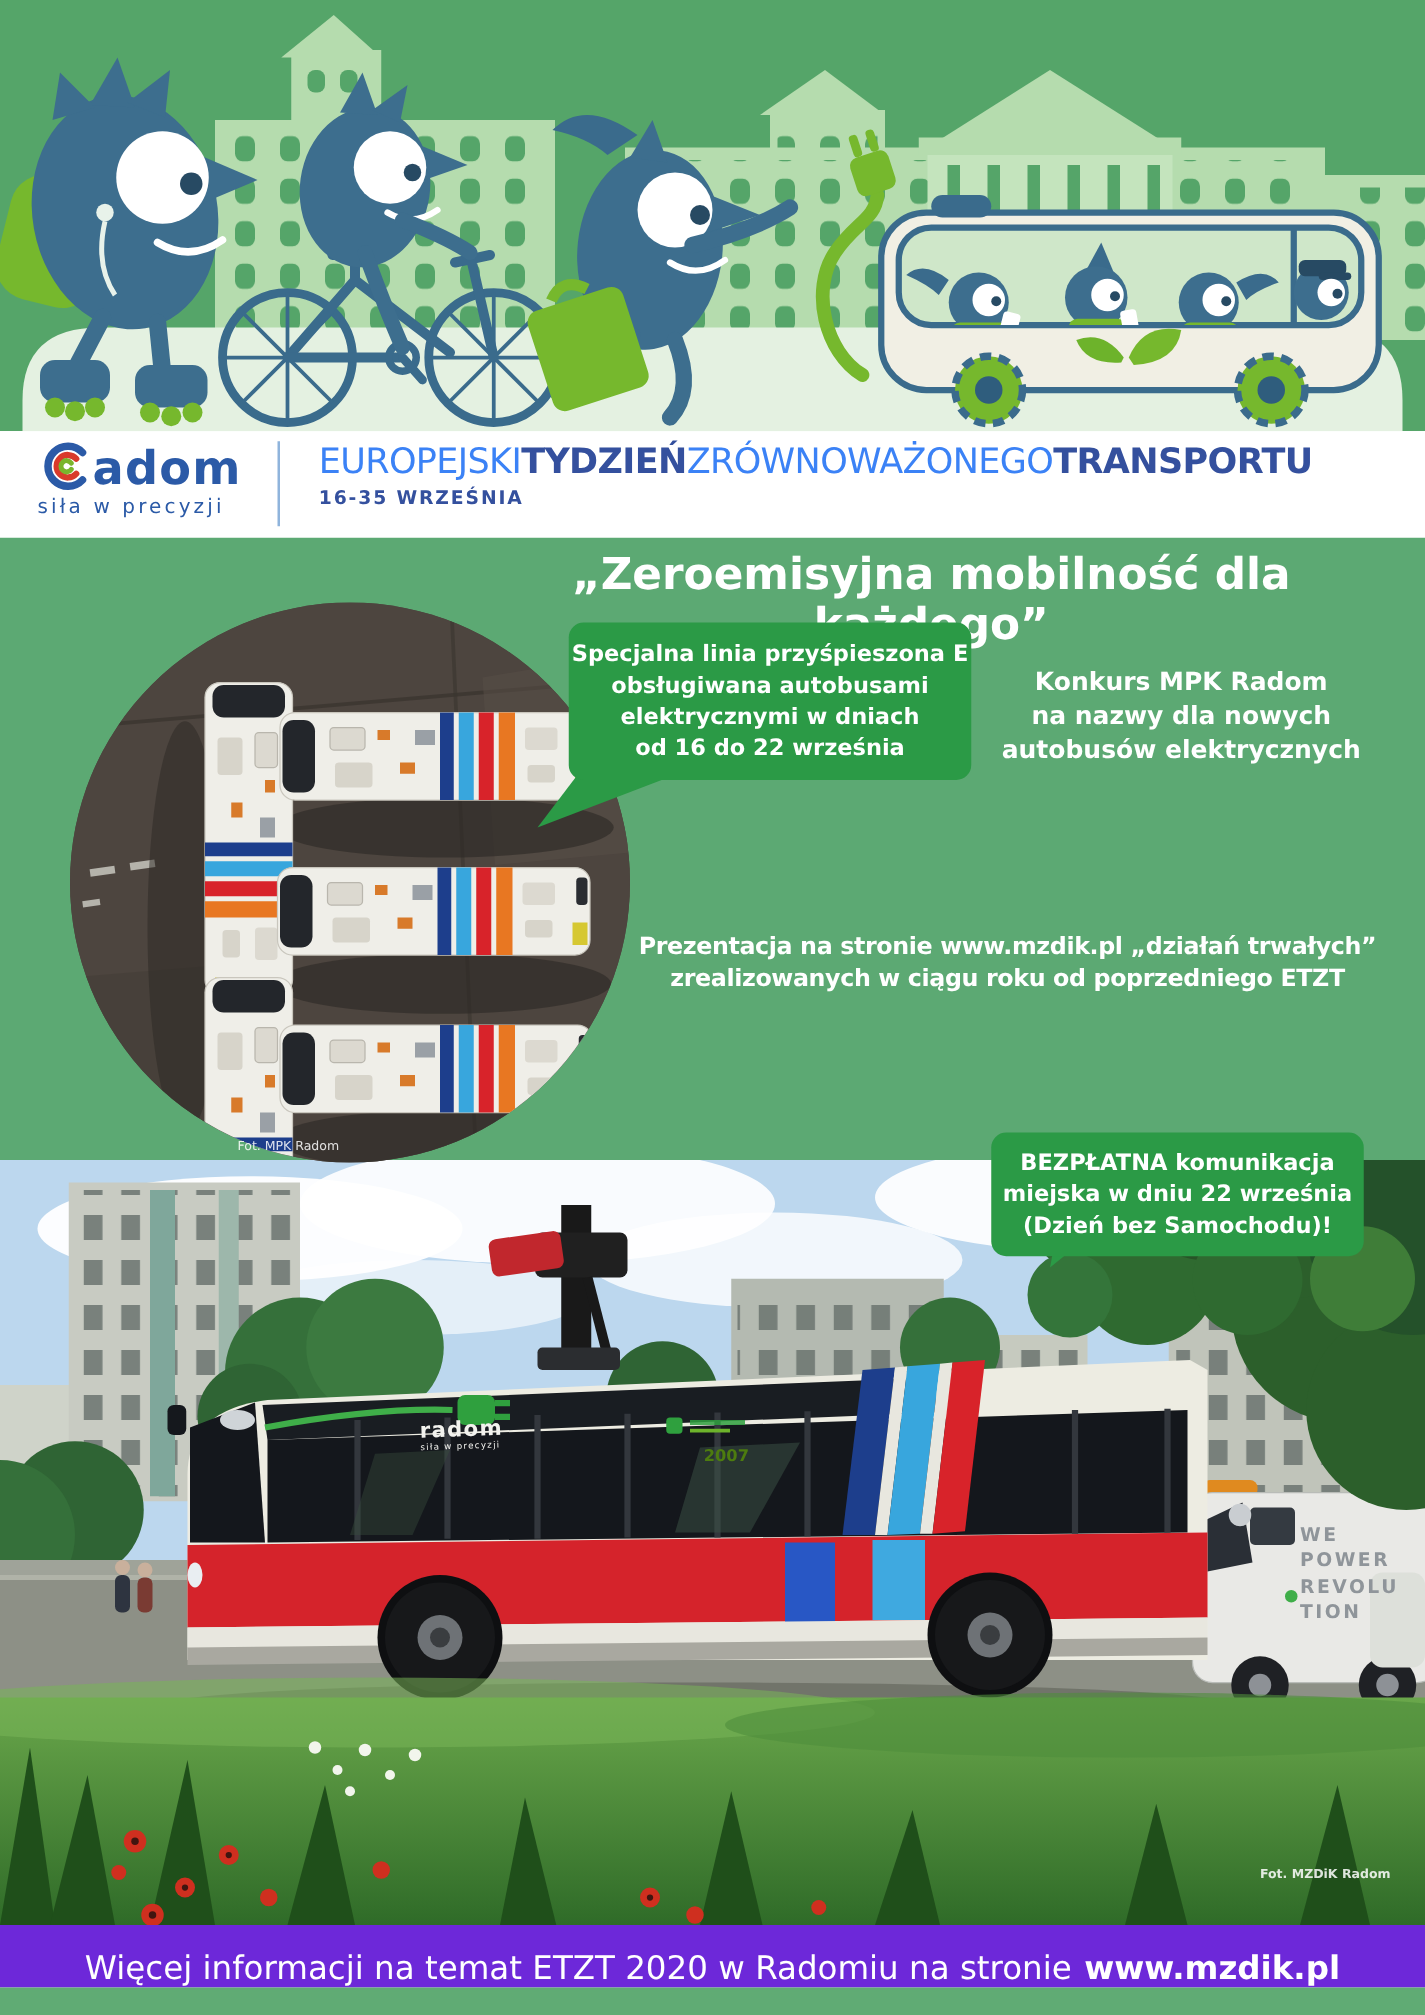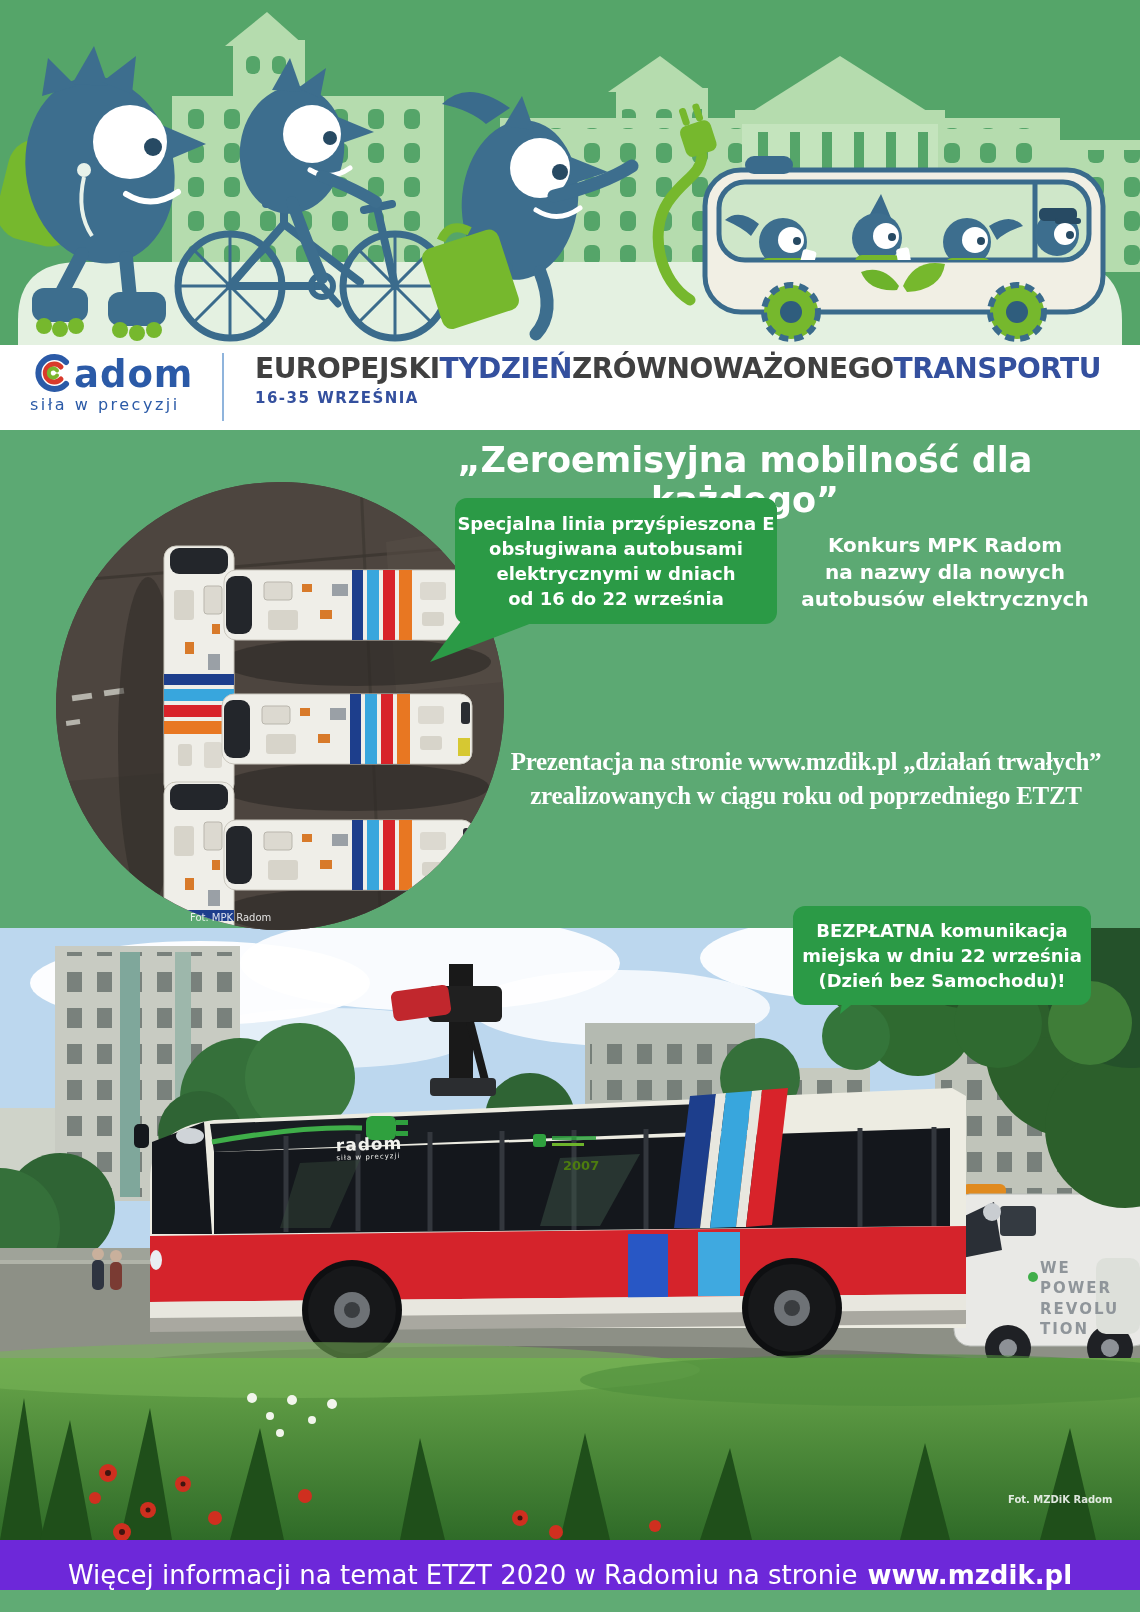--- a/index.html
+++ b/index.html
@@ -8,52 +8,52 @@
   .abs{position:absolute;}
   
   .header-band{left:0;top:345px;width:1140px;height:85px;background:#ffffff;z-index:2;}
   .logo-wrap{position:absolute;left:30px;top:8px;width:190px;}
   .logo-row{display:flex;align-items:flex-end;gap:2px;}
   .logo-letters{font-size:37px;font-weight:bold;color:#2b5aa7;letter-spacing:1px;line-height:1;}
   .logo-tagline{font-size:16px;color:#2b5aa7;letter-spacing:2.5px;margin-top:2px;}
   .v-divider{position:absolute;left:222px;top:8px;width:2px;height:68px;background:#8fb4dc;}
   .titles{position:absolute;left:255px;top:10px;width:850px;}
   .etzt-title{white-space:nowrap;letter-spacing:-0.5px;line-height:1;}
-  .t-reg{font-size:28px;color:#404040;font-weight:bold;}
+  .t-reg{font-size:28px;color:#3b82f6;font-weight:normal;}
   .t-bold{font-size:28px;color:#34509e;font-weight:bold;}
   .etzt-dates{font-size:15px;color:#34509e;letter-spacing:1.5px;margin-top:6px;font-weight:bold;}
   
   .green-main{left:0;top:430px;width:1140px;height:498px;background:#5ca973;z-index:1;}
   .main-title{left:395px;top:440px;width:700px;text-align:center;color:#ffffff;
               font-size:35px;font-weight:bold;z-index:3;}
   .ml{white-space:pre-line;}
   .bubble{background:#2b9a46;border-radius:12px;color:#fff;font-weight:bold;text-align:center;
           display:flex;align-items:center;justify-content:center;z-index:5;}
   .b1{left:455px;top:498px;width:322px;height:126px;font-size:18px;line-height:1.4;}
   .b2{left:793px;top:906px;width:298px;height:99px;font-size:18px;line-height:1.4;}
   .tail{z-index:4;overflow:visible;}
   .txt{color:#ffffff;font-weight:bold;text-align:center;z-index:3;line-height:1.35;}
   .konkurs{left:800px;top:532px;width:290px;font-size:20px;}
   .wycieczki{left:540px;top:648px;width:560px;font-size:20px;}
-  .prezentacja{left:498px;top:745px;width:616px;font-size:25px;letter-spacing:-0.3px;font-family:Liberation Serif, serif;}
+  .prezentacja{left:498px;top:745px;width:616px;font-size:19px;letter-spacing:-0.3px;}
   .darmowe{left:425px;top:822px;width:380px;font-size:20px;}
   
   .circle-photo{left:56px;top:482px;width:448px;height:448px;border-radius:50%;overflow:hidden;
                 background:#4d453f;z-index:2;}
   .credit{color:rgba(255,255,255,.85);font-size:10px;z-index:3;}
   .credit-circle{left:190px;top:912px;}
   .credit-photo{left:1008px;top:1494px;font-weight:bold;}
   
   .photo{left:0;top:928px;width:1140px;height:612px;z-index:1;overflow:hidden;background:#bcd7ee;}
   .bus-logo{left:336px;top:1136px;color:#f2f2ee;z-index:2;transform:rotate(-2deg);}
   .bus-logo .word{font-size:17px;font-weight:bold;letter-spacing:1px;line-height:1;}
   .bus-logo .tag{font-size:7px;letter-spacing:1px;}
   .fleet-no{left:563px;top:1158px;color:#4d7c0f;font-size:13px;font-weight:bold;z-index:2;}
   .van-text{left:1040px;top:1218px;z-index:2;color:#8f959a;font-weight:bold;font-size:15px;
-            letter-spacing:2px;line-height:1.35;margin-top:40px;}
+            letter-spacing:2px;line-height:1.35;}
   .van-dot{left:1028px;top:1272px;width:10px;height:10px;border-radius:50%;background:#3fae49;z-index:2;}
   
   .footer-bar{left:0;top:1540px;width:1140px;height:50px;background:#6d28d9;display:flex;
               align-items:flex-end;justify-content:center;color:#fff;font-size:26px;z-index:2;}
   .footer-bar .b{font-weight:bold;margin-left:10px;}
   .footer-strip{left:0;top:1590px;width:1140px;height:22px;background:#60ab74;z-index:2;}
 </style>
 </head>
 <body>
 

